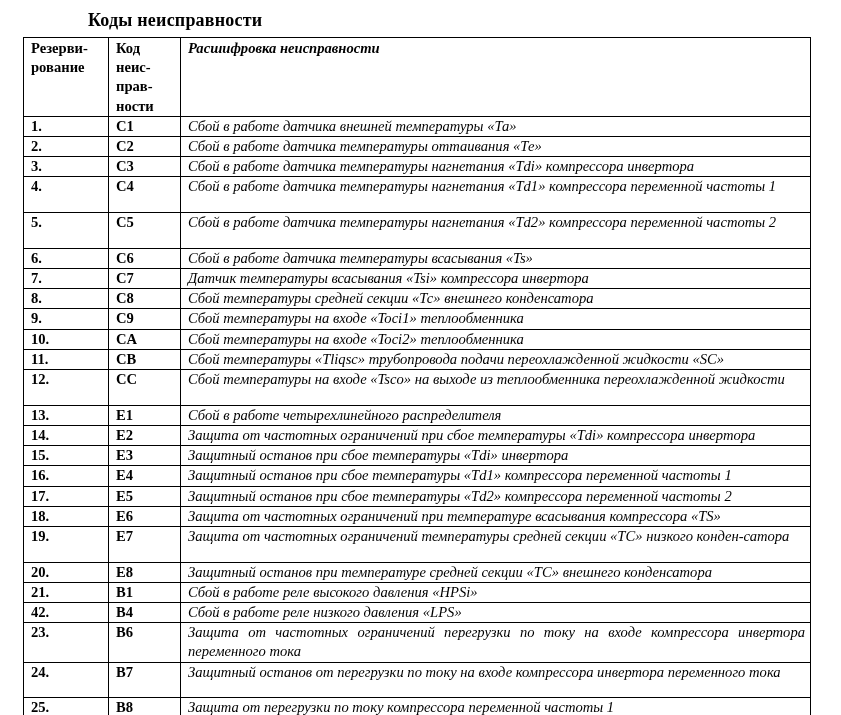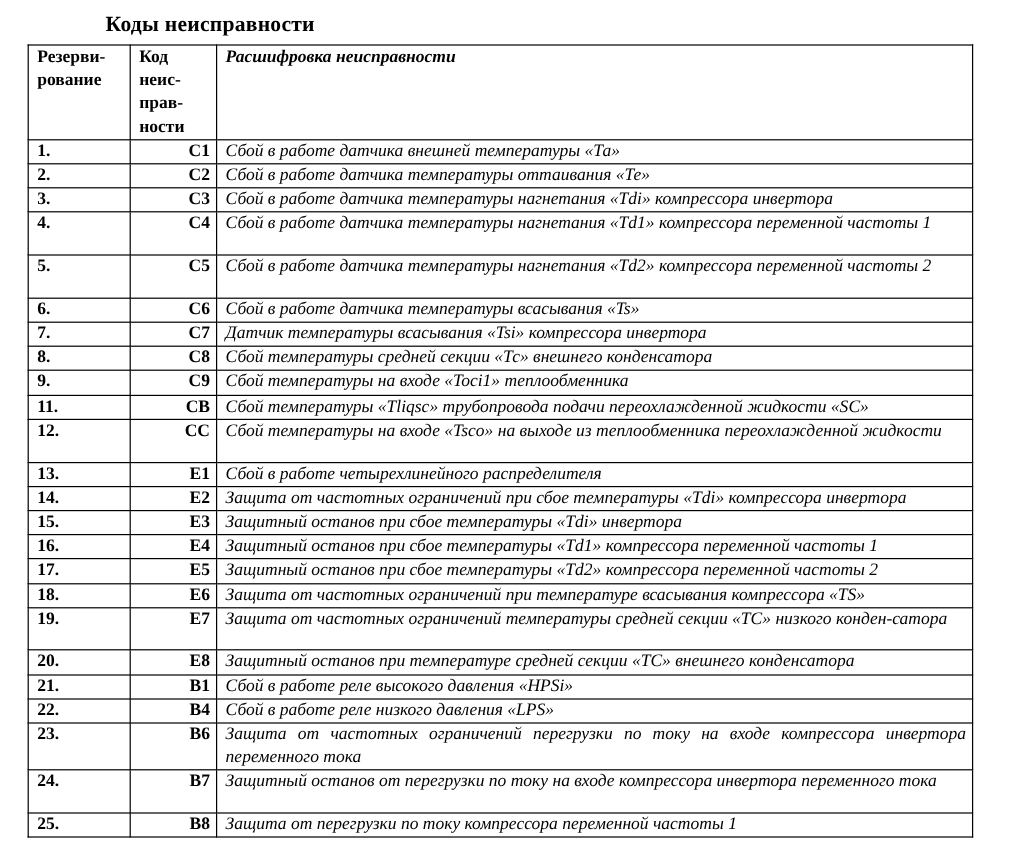--- a/index.html
+++ b/index.html
@@ -35,21 +35,21 @@
     padding: 0 5px 0 7px;
     overflow: hidden;
   }
   .fault-table th {
     text-align: left;
     font-weight: bold;
     height: 78px;
     padding-top: 1px;
   }
   .col-num  { width: 85px; margin-left: 28px; }
-  .col-code { width: 72px; text-align: right; }
+  .col-code { width: 72px; }
   .col-desc { width: 630px; font-style: italic; }
   .cell-num, .cell-code { font-weight: bold; }
   .cell-desc { text-align: justify; }
   tr.single { height: 19.3px; }
   tr.double { height: 35.7px; }
 </style>
 </head>
 <body>
 
 <div class="page">
@@ -104,20 +104,25 @@
     <td class="col-num cell-num">8.</td>
     <td class="col-code cell-code">C8</td>
     <td class="col-desc cell-desc">Сбой температуры средней секции «Тс» внешнего конденсатора</td>
   </tr>
         <tr class="single">
     <td class="col-num cell-num">9.</td>
     <td class="col-code cell-code">C9</td>
     <td class="col-desc cell-desc">Сбой температуры  на входе «Toci1» теплообменника</td>
   </tr>
         <tr class="single">
+    <td class="col-num cell-num">10.</td>
+    <td class="col-code cell-code">CA</td>
+    <td class="col-desc cell-desc">Сбой температуры  на входе «Toci2» теплообменника</td>
+  </tr>
+        <tr class="single">
     <td class="col-num cell-num">11.</td>
     <td class="col-code cell-code">CB</td>
     <td class="col-desc cell-desc">Сбой температуры  «Tliqsc» трубопровода подачи переохлажденной жидкости «SC»</td>
   </tr>
         <tr class="double">
     <td class="col-num cell-num">12.</td>
     <td class="col-code cell-code">CC</td>
     <td class="col-desc cell-desc">Сбой температуры  на входе «Tsco» на выходе из теплообменника переохлажденной жидкости</td>
   </tr>
         <tr class="single">
@@ -159,21 +164,21 @@
     <td class="col-num cell-num">20.</td>
     <td class="col-code cell-code">E8</td>
     <td class="col-desc cell-desc">Защитный останов при температуре средней секции «ТС» внешнего конденсатора</td>
   </tr>
         <tr class="single">
     <td class="col-num cell-num">21.</td>
     <td class="col-code cell-code">B1</td>
     <td class="col-desc cell-desc">Сбой в работе реле высокого давления «HPSi»</td>
   </tr>
         <tr class="single">
-    <td class="col-num cell-num">22.</td>
+    <td class="col-num cell-num">42.</td>
     <td class="col-code cell-code">B4</td>
     <td class="col-desc cell-desc">Сбой в работе реле низкого давления «LPS»</td>
   </tr>
         <tr class="double">
     <td class="col-num cell-num">23.</td>
     <td class="col-code cell-code">B6</td>
     <td class="col-desc cell-desc">Защита от частотных ограничений перегрузки по току на входе компрессора инвертора переменного тока</td>
   </tr>
         <tr class="double">
     <td class="col-num cell-num">24.</td>

